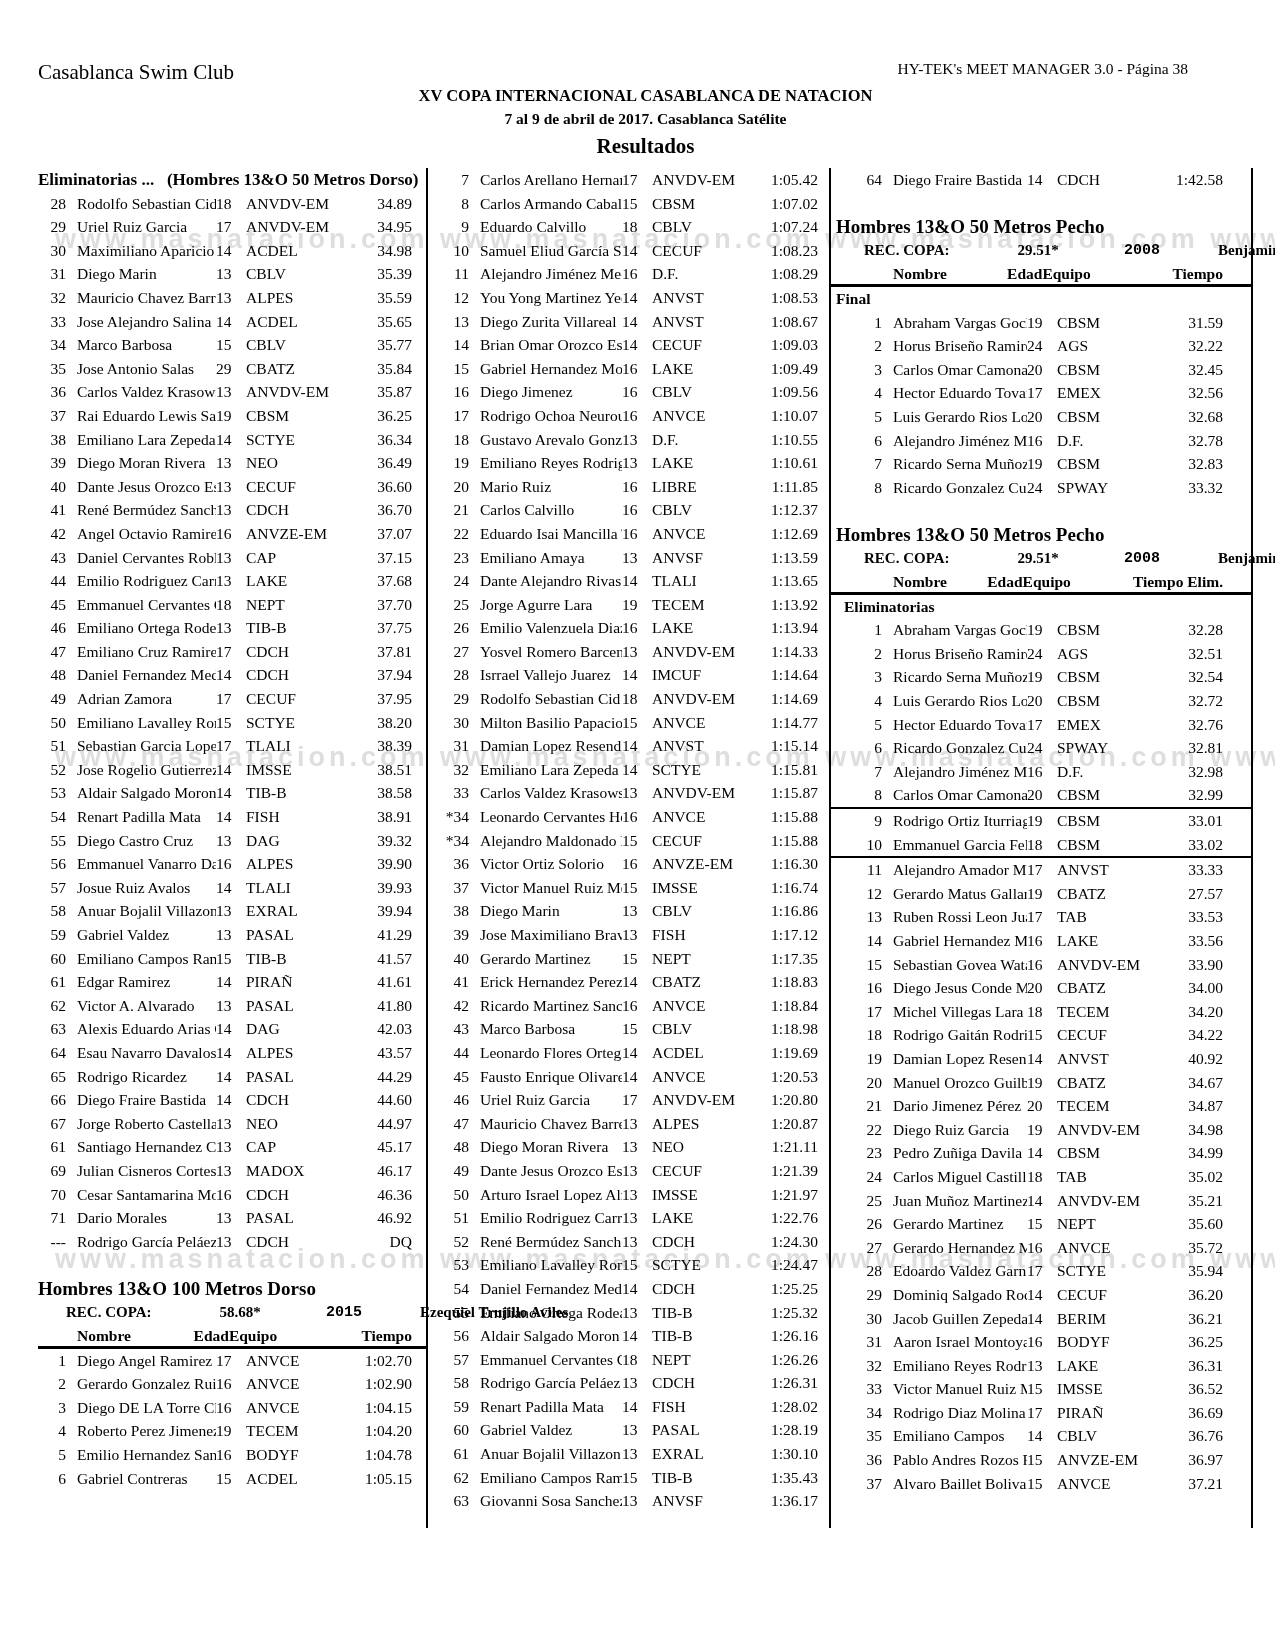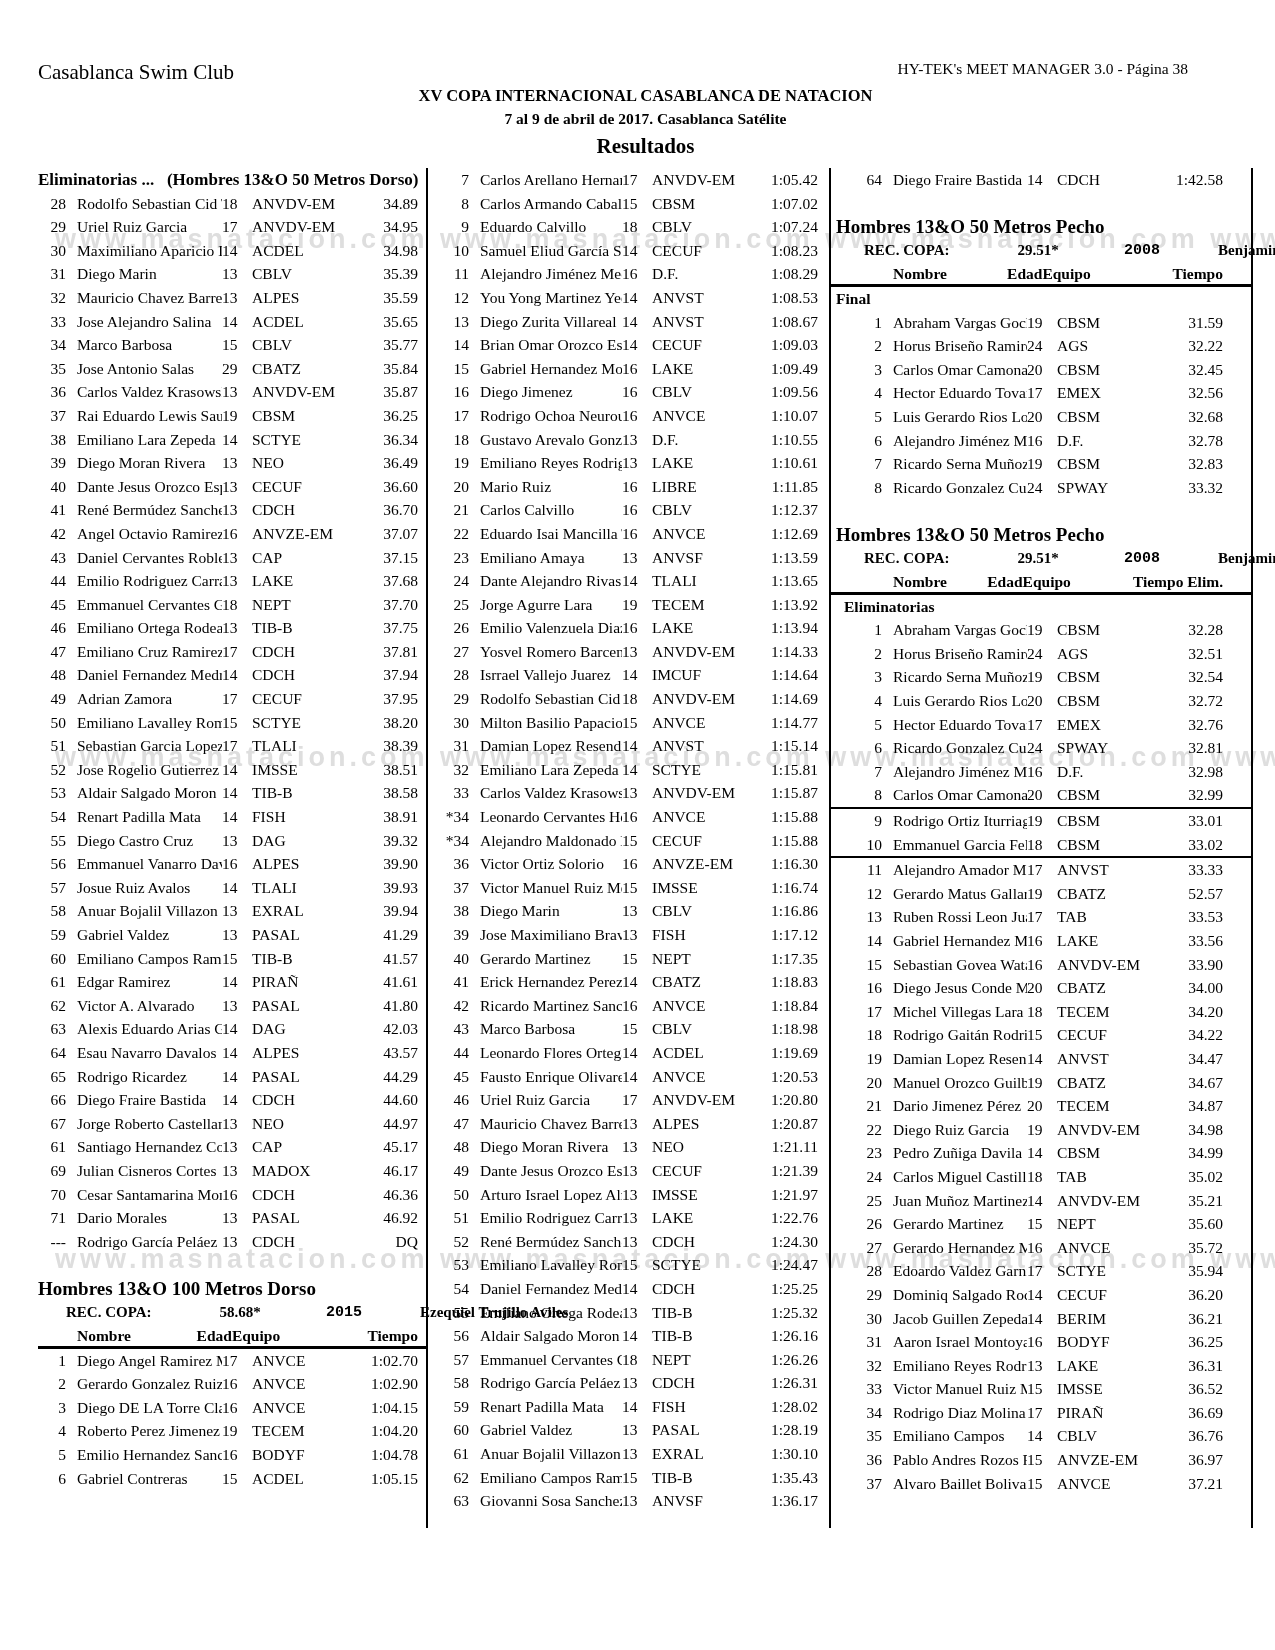--- a/index.html
+++ b/index.html
@@ -14,21 +14,21 @@
   
   .wm{position:absolute;left:55px;right:0;height:32px;overflow:hidden;white-space:nowrap;
       color:#dedede;font-family:"Liberation Sans","DejaVu Sans",sans-serif;
       font-weight:bold;font-size:27px;letter-spacing:4px;z-index:0;}
   
   .columns{position:absolute;left:38px;top:168px;width:1215px;display:flex;z-index:1;}
   .col{box-sizing:border-box;}
   .col1{width:389px;}
   .col2{width:403px;}
   .col3{width:423px;}
-  .col1 .pad{padding-right:9px;}
+  .col1 .pad{padding-right:15px;}
   .col2 .pad{padding-left:14px;padding-right:12px;}
   .col3 .pad{padding-left:24px;padding-right:30px;}
   
   .row,.hdr-row,.lbl-row{display:flex;height:23.6px;line-height:23.6px;font-size:15.5px;}
   .c-rank{flex:0 0 28px;text-align:right;}
   .c-name{flex:1 1 auto;margin-left:11px;white-space:nowrap;overflow:hidden;}
   .c-age{flex:0 0 30px;}
   .c-team{flex:0 0 96px;}
   .c-time{flex:0 0 70px;text-align:right;white-space:nowrap;}
   .section-title{height:23.6px;line-height:23.6px;font-weight:bold;font-size:17px;white-space:pre;overflow:hidden;}
@@ -1185,21 +1185,21 @@
             <span class="c-age">17</span>
             <span class="c-team">ANVST</span>
             <span class="c-time">33.33</span>
           </div>
 
           <div class="row pad">
             <span class="c-rank">12</span>
             <span class="c-name">Gerardo Matus Gallardo</span>
             <span class="c-age">19</span>
             <span class="c-team">CBATZ</span>
-            <span class="c-time">52.57</span>
+            <span class="c-time">27.57</span>
           </div>
 
           <div class="row pad">
             <span class="c-rank">13</span>
             <span class="c-name">Ruben Rossi Leon Juarez</span>
             <span class="c-age">17</span>
             <span class="c-team">TAB</span>
             <span class="c-time">33.53</span>
           </div>
 
@@ -1241,21 +1241,21 @@
             <span class="c-age">15</span>
             <span class="c-team">CECUF</span>
             <span class="c-time">34.22</span>
           </div>
 
           <div class="row pad">
             <span class="c-rank">19</span>
             <span class="c-name">Damian Lopez Resendiz</span>
             <span class="c-age">14</span>
             <span class="c-team">ANVST</span>
-            <span class="c-time">34.47</span>
+            <span class="c-time">40.92</span>
           </div>
 
           <div class="row pad">
             <span class="c-rank">20</span>
             <span class="c-name">Manuel Orozco Guilbert</span>
             <span class="c-age">19</span>
             <span class="c-team">CBATZ</span>
             <span class="c-time">34.67</span>
           </div>
 

